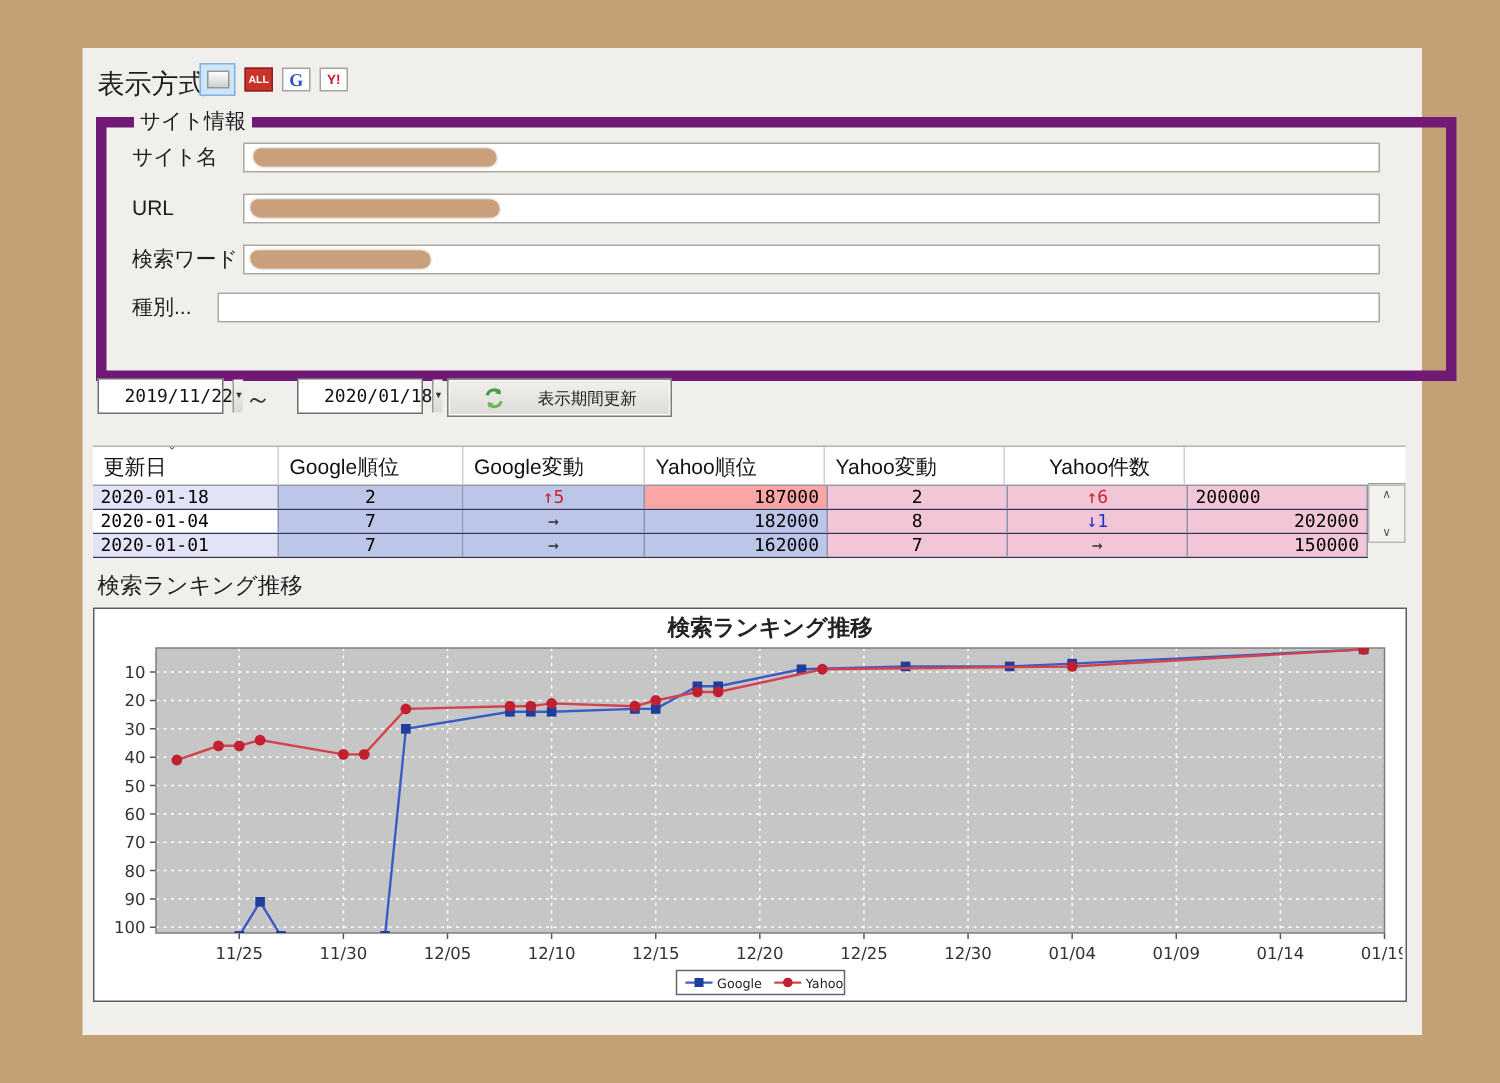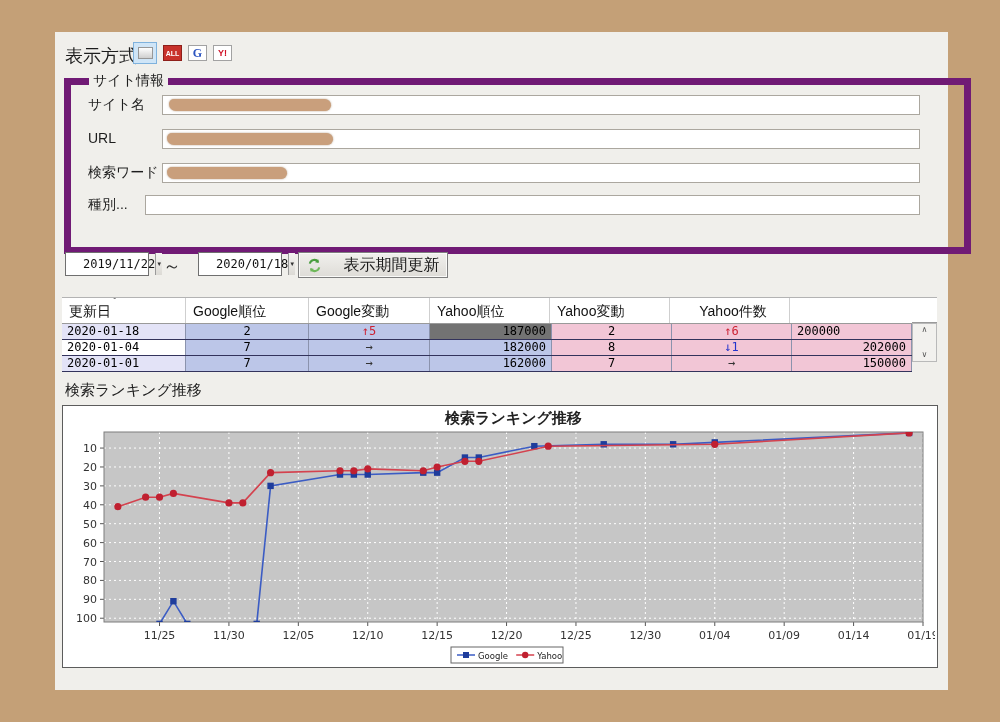--- a/index.html
+++ b/index.html
@@ -28,21 +28,21 @@
         box-shadow:0 0 2px rgba(120,80,40,.55);}
   
   .combo{position:absolute;width:84px;height:24px;background:#fff;border:1px solid #6f6f6f;
          display:flex;align-items:center;box-sizing:border-box;cursor:pointer;}
   .cval{flex:1;font-family:"DejaVu Sans Mono",monospace;font-size:12px;color:#111;padding-left:17px;}
   .carr{width:16px;height:100%;border-left:1px solid #9a9a9a;background:linear-gradient(#f5f4f2,#dcdad5);
         display:flex;align-items:center;justify-content:center;font-size:6px;color:#333;}
   .tilde{font-size:18px;color:#333;}
   .updbtn{position:absolute;left:243px;top:220px;width:150px;height:26px;background:linear-gradient(#f1f0ed,#dedcd7);
           border:1px solid #7e7e7e;box-shadow:inset 0 0 0 1px #fafaf8;display:flex;align-items:center;
-          justify-content:center;gap:22px;font-size:16px;color:#1b1b1b;cursor:pointer;font-family:"Liberation Sans",sans-serif;}
+          justify-content:center;gap:22px;font-size:11px;color:#1b1b1b;cursor:pointer;font-family:"Liberation Sans",sans-serif;}
   
   .rtable{position:absolute;left:7px;top:265px;width:875px;display:flex;border-top:1px solid #b3b3b3;}
   .tmain{width:850px;}
   .thead{display:flex;height:25px;background:#fff;border-bottom:1px solid #9a9a9a;}
   .th{box-sizing:border-box;border-right:1px solid #cfcfcf;font-size:14px;color:#111;
       padding:5px 0 0 7px;position:relative;white-space:nowrap;overflow:hidden;}
   .sortcaret{position:absolute;top:-1px;margin-left:2px;font-size:10px;color:#555;}
   .tbody{height:53px;overflow:hidden;}
   .tr{display:flex;height:15px;border-bottom:1px solid #33335c;box-sizing:content-box;}
   .td{box-sizing:border-box;border-right:1px solid #8b93ad;font-family:"DejaVu Sans Mono",monospace;
@@ -122,21 +122,21 @@
             <div class="th" style="width: 121px;">Google変動</div>
             <div class="th" style="width: 120px;">Yahoo順位</div>
             <div class="th" style="width: 120px;">Yahoo変動</div>
             <div class="th" style="width: 120px; text-align: center;">Yahoo件数</div>
           </div>
         <div id="tbody" class="tbody">
             <div class="tr">
               <div class="td" style="width: 124px; text-align: left; background: rgb(227, 227, 247);">2020-01-18</div>
               <div class="td" style="width: 123px; text-align: center; background: rgb(188, 198, 232);">2</div>
               <div class="td" style="width: 121px; text-align: center; background: rgb(188, 198, 232); color: rgb(204, 34, 51);">↑5</div>
-              <div class="td" style="width: 122px; text-align: right; background: #737373;">187000</div>
+              <div class="td" style="width: 122px; text-align: right; background: #fca5a5;">187000</div>
               <div class="td" style="width: 120px; text-align: center; background: rgb(242, 198, 214);">2</div>
               <div class="td" style="width: 120px; text-align: center; background: rgb(242, 198, 214); color: rgb(204, 34, 51);">↑6</div>
               <div class="td" style="width: 120px; text-align: left; background: rgb(242, 198, 214);">200000</div>
             </div>
             <div class="tr">
               <div class="td" style="width: 124px; text-align: left; background: rgb(255, 255, 255);">2020-01-04</div>
               <div class="td" style="width: 123px; text-align: center; background: rgb(188, 198, 232);">7</div>
               <div class="td" style="width: 121px; text-align: center; background: rgb(188, 198, 232); color: rgb(51, 51, 51);">→</div>
               <div class="td" style="width: 122px; text-align: right; background: rgb(188, 198, 232);">182000</div>
               <div class="td" style="width: 120px; text-align: center; background: rgb(242, 198, 214);">8</div>

